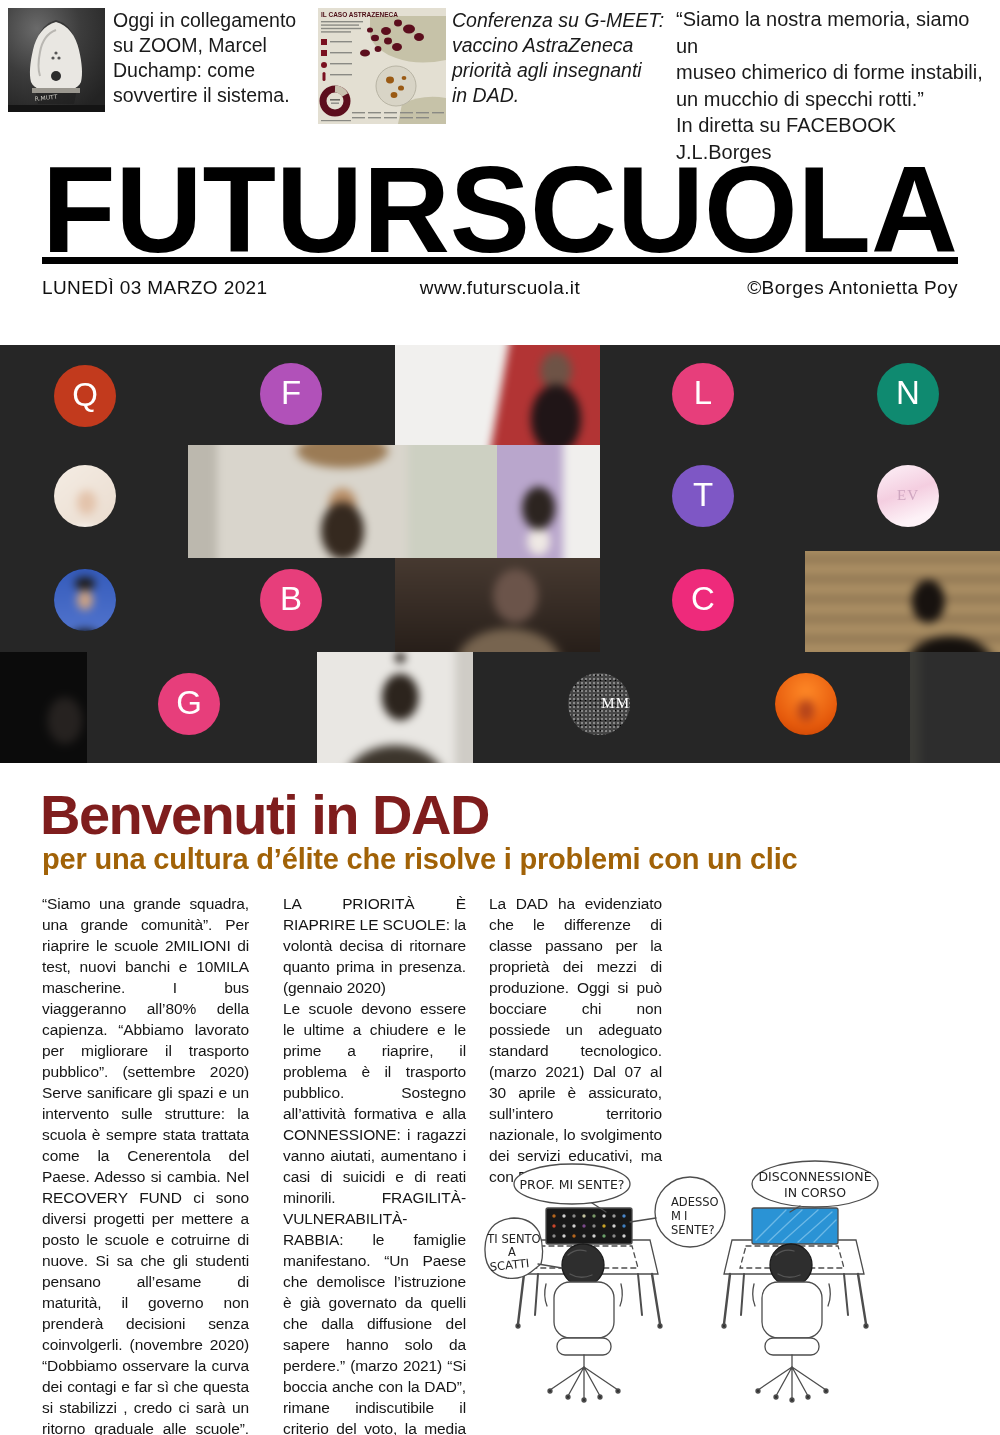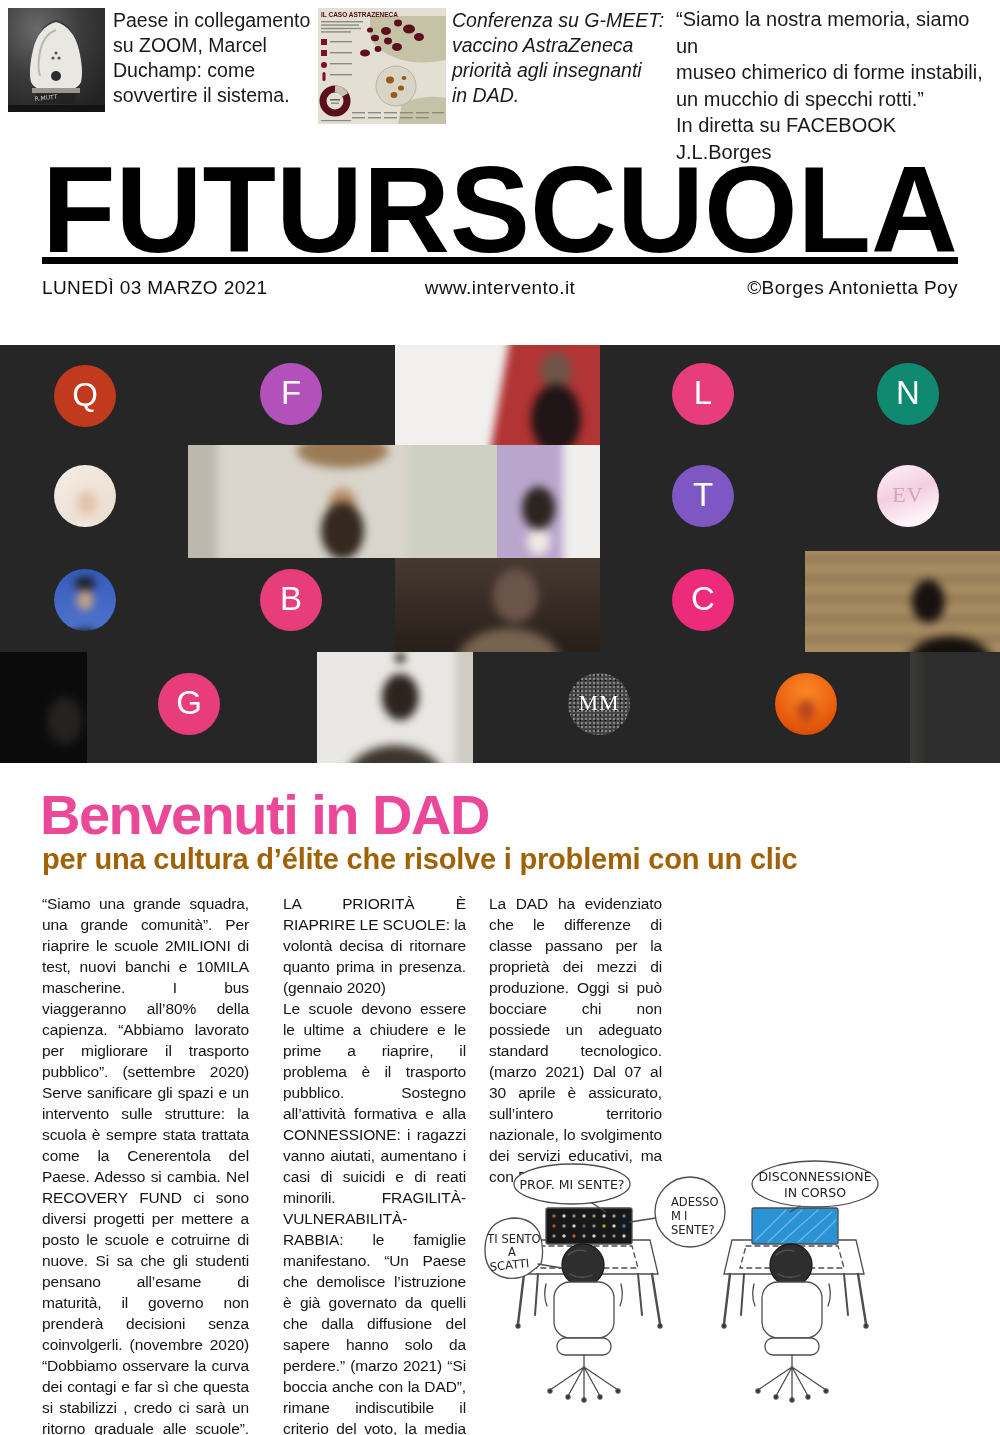--- a/index.html
+++ b/index.html
@@ -19,26 +19,26 @@
   .dl{top:277px;font-size:19px;letter-spacing:.4px;color:#111;}
   .dl-date{left:42px;}
   .dl-web{left:0;width:1000px;text-align:center;}
   .dl-credit{right:42px;text-align:right;}
 
   
   .grid{left:0;top:345px;width:1000px;height:418px;background:#262626;}
   .avatar{position:absolute;width:62px;height:62px;border-radius:50%;display:flex;
           align-items:center;justify-content:center;font-size:33px;color:#fff;}
   .avatar span{transform:translateY(-1px);}
-  .avatar.serif span{font-family:"Liberation Serif",serif;font-size:22px;letter-spacing:1px;}
+  .avatar.serif span{font-family:"Liberation Serif",serif;font-size:15px;letter-spacing:1px;}
   .av0{left:54px;top:20px}.av1{left:260px;top:18px}.av2{left:672px;top:18px}
   .av3{left:877px;top:18px}.av4{left:672px;top:120px}
   .av5{left:877px;top:120px;background:linear-gradient(160deg,#fae6f0 15%,#f4cee0 45%,#fdf2f7 80%);}
   .av6{left:260px;top:224px}.av7{left:672px;top:224px}.av8{left:158px;top:328px}
-  .av9{left:568px;top:328px;background-image:radial-gradient(#9a9a9a .6px,transparent 1.1px),radial-gradient(#000 .6px,transparent 1.1px);background-size:4px 4px,5px 5px;}
+  .av9{left:568px;top:328px;background-image:radial-gradient(#9a9a9a .6px,transparent 1.1px),radial-gradient(#000 .6px,transparent 1.1px);background-size:4px 4px,5px 5px;justify-content:flex-end;}
   .pav{position:absolute;width:62px;height:62px;border-radius:50%;overflow:hidden;background:#111;}
   .pav i,.vt i{position:absolute;inset:-10px;display:block;filter:blur(4px);}
   .pav1{left:54px;top:120px}.pav1 i{background:radial-gradient(16px 20px at 52% 58%,#e3c3ab 55%,rgba(227,195,171,0) 66%),radial-gradient(30px 22px at 50% 105%,#fdfdfb 60%,rgba(253,253,251,0) 70%),linear-gradient(140deg,#f6efe7,#e8d9cb);}
   .pav2{left:54px;top:224px}.pav2 i{background:radial-gradient(13px 16px at 50% 50%,#caa184 58%,rgba(202,161,132,0) 68%),radial-gradient(17px 11px at 50% 30%,#1d1b1a 55%,rgba(29,27,26,0) 66%),radial-gradient(26px 18px at 50% 100%,#16181d 60%,rgba(22,24,29,0) 72%),linear-gradient(180deg,#3057b8,#5577cf);}
   .pav3{left:775px;top:328px}.pav3 i{background:radial-gradient(13px 17px at 50% 58%,#b5441a 58%,rgba(181,68,26,0) 68%),radial-gradient(circle at 50% 35%,#ff8a28,#e4570a 55%,#b23703 85%);}
   .vt{position:absolute;overflow:hidden;background:#111;}
   .vt1{left:395px;top:0;width:205px;height:100px;}
   .vt1 i{background:radial-gradient(42px 58px at 76% 70%,#201517 55%,rgba(32,21,23,0) 64%),radial-gradient(30px 36px at 76% 30%,#6e5346 45%,rgba(110,83,70,0) 60%),linear-gradient(100deg,#f1f0ee 0 51%,#b23434 51% 100%);}
   .vt2{left:188px;top:100px;width:309px;height:113px;}
   .vt2 i{background:radial-gradient(36px 48px at 50% 72%,#35291f 55%,rgba(53,41,31,0) 64%),radial-gradient(26px 30px at 50% 52%,#b98e66 45%,rgba(185,142,102,0) 60%),linear-gradient(90deg,#bcb8ae 0 12%,rgba(0,0,0,0) 12%),radial-gradient(70px 26px at 50% 12%,#9b7b55 60%,rgba(155,123,85,0) 70%),linear-gradient(90deg,#d9d5cc 0 70%,#cdd0c2 70%);}
@@ -49,21 +49,21 @@
   .vt5{left:805px;top:206px;width:195px;height:101px;}
   .vt5 i{background:radial-gradient(26px 34px at 62% 50%,#17120f 58%,rgba(23,18,15,0) 68%),radial-gradient(70px 50px at 72% 105%,#14100d 58%,rgba(20,16,13,0) 70%),repeating-linear-gradient(180deg,#a98d62 0 16px,#7d6547 16px 20px),linear-gradient(#a98d62,#8d7a66);}
   .vt6{left:0;top:307px;width:87px;height:111px;background:#0b0b0b;}
   .vt6 i{background:radial-gradient(30px 40px at 70% 60%,#262220 50%,rgba(38,34,32,0) 66%),#0b0b0b;}
   .vt7{left:317px;top:307px;width:156px;height:111px;}
   .vt7 i{background:radial-gradient(8px 8px at 53% 12%,#241d18 60%,rgba(36,29,24,0) 72%),radial-gradient(30px 38px at 53% 42%,#2c241d 56%,rgba(44,36,29,0) 66%),radial-gradient(74px 56px at 50% 108%,#3c352c 62%,rgba(60,53,44,0) 74%),linear-gradient(90deg,#e9e7e3 0 84%,#cfccc6 84%);}
   .vt8{left:910px;top:307px;width:90px;height:111px;background:#2d2d2d;}
   .vt8 i{background:linear-gradient(90deg,#3a3a36 0 18%,#2d2d2d 18%);}
 
   
-  .headline{left:40px;top:782px;font-size:56px;font-weight:bold;letter-spacing:-1.5px;color:#ec4899;}
+  .headline{left:40px;top:782px;font-size:56px;font-weight:bold;letter-spacing:-1.5px;color:#7f1d1d;}
   .subhead{left:42px;top:843px;font-size:29px;font-weight:bold;letter-spacing:-.2px;}
   .col{position:absolute;top:893px;font-size:15.5px;line-height:21px;text-align:justify;
        white-space:pre-line;color:#151515;letter-spacing:-.1px;}
   .c1{left:42px;width:207px;}
   .c2{left:283px;width:183px;}
   .c3{left:489px;width:173px;}
   .c4{left:695px;width:212px;}
 
   .cartoon{left:480px;top:1152px;}
   .minimap{left:318px;top:8px;}
@@ -88,21 +88,21 @@
     <path d="M48,22 C40,25 34,33 32,44 C30,54 30,62 32,68" fill="none" stroke="#b9b7b2" stroke-width="2"></path>
     <circle cx="45" cy="50" r="1.6" fill="#555"></circle>
       <circle cx="51" cy="50" r="1.6" fill="#555"></circle>
       <circle cx="48" cy="45" r="1.6" fill="#555"></circle>
     <circle cx="48" cy="68" r="5" fill="#2c2c2c"></circle>
     <rect x="24" y="80" width="48" height="5" fill="#9a978f"></rect>
     <text x="27" y="93" font-size="6" fill="#cfcdc6" font-family="DejaVu Sans, sans-serif" transform="rotate(-6 27 93)">R.MUTT</text>
     <rect x="0" y="97" width="97" height="7" fill="#141414"></rect>
   </svg>
 
-  <div class="abs cap cap1">Paese in collegamento
+  <div class="abs cap cap1">Oggi in collegamento
 su ZOOM, Marcel
 Duchamp: come
 sovvertire il sistema.</div>
 
   <svg class="abs minimap" width="128" height="116" viewBox="0 0 128 116">
     <rect width="128" height="116" fill="#e3dfd2"></rect>
     <path d="M52,8 L128,8 L128,52 Q100,58 78,50 Q60,44 52,30 Z" fill="#c6c2a8"></path>
     <path d="M84,96 Q104,86 128,90 L128,116 L80,116 Z" fill="#c6c2a8"></path>
     <text x="3" y="9" font-size="6.5" font-weight="bold" fill="#4d0d16" font-family="Liberation Sans, sans-serif">IL CASO ASTRAZENECA</text>
     <g fill="#5c0e1d">
@@ -167,21 +167,21 @@
   <div class="abs cap quote">“Siamo la nostra memoria, siamo un
 museo chimerico di forme instabili,
 un mucchio di specchi rotti.”
 In diretta su FACEBOOK  J.L.Borges</div>
 
   <svg class="abs masthead" width="916" height="104" viewBox="0 0 916 104">
     <text x="0" y="98" font-size="123" font-weight="bold" fill="#000" font-family="Liberation Sans, sans-serif" textLength="916" lengthAdjust="spacingAndGlyphs">FUTURSCUOLA</text>
   </svg>
   <div class="abs rule"></div>
   <div class="abs dl dl-date">LUNEDÌ 03 MARZO 2021</div>
-  <div class="abs dl dl-web">www.intervento.it</div>
+  <div class="abs dl dl-web">www.futurscuola.it</div>
   <div class="abs dl dl-credit">©Borges Antonietta Poy</div>
 
   <div class="abs grid">
     <div class="avatar av0" style="background-color: rgb(194, 58, 29); color: rgb(255, 255, 255);">
         <span>Q</span>
       </div>
     <div class="avatar av1" style="background-color: rgb(177, 81, 185); color: rgb(255, 255, 255);">
         <span>F</span>
       </div>
     <div class="avatar av2" style="background-color: rgb(231, 62, 123); color: rgb(255, 255, 255);">

